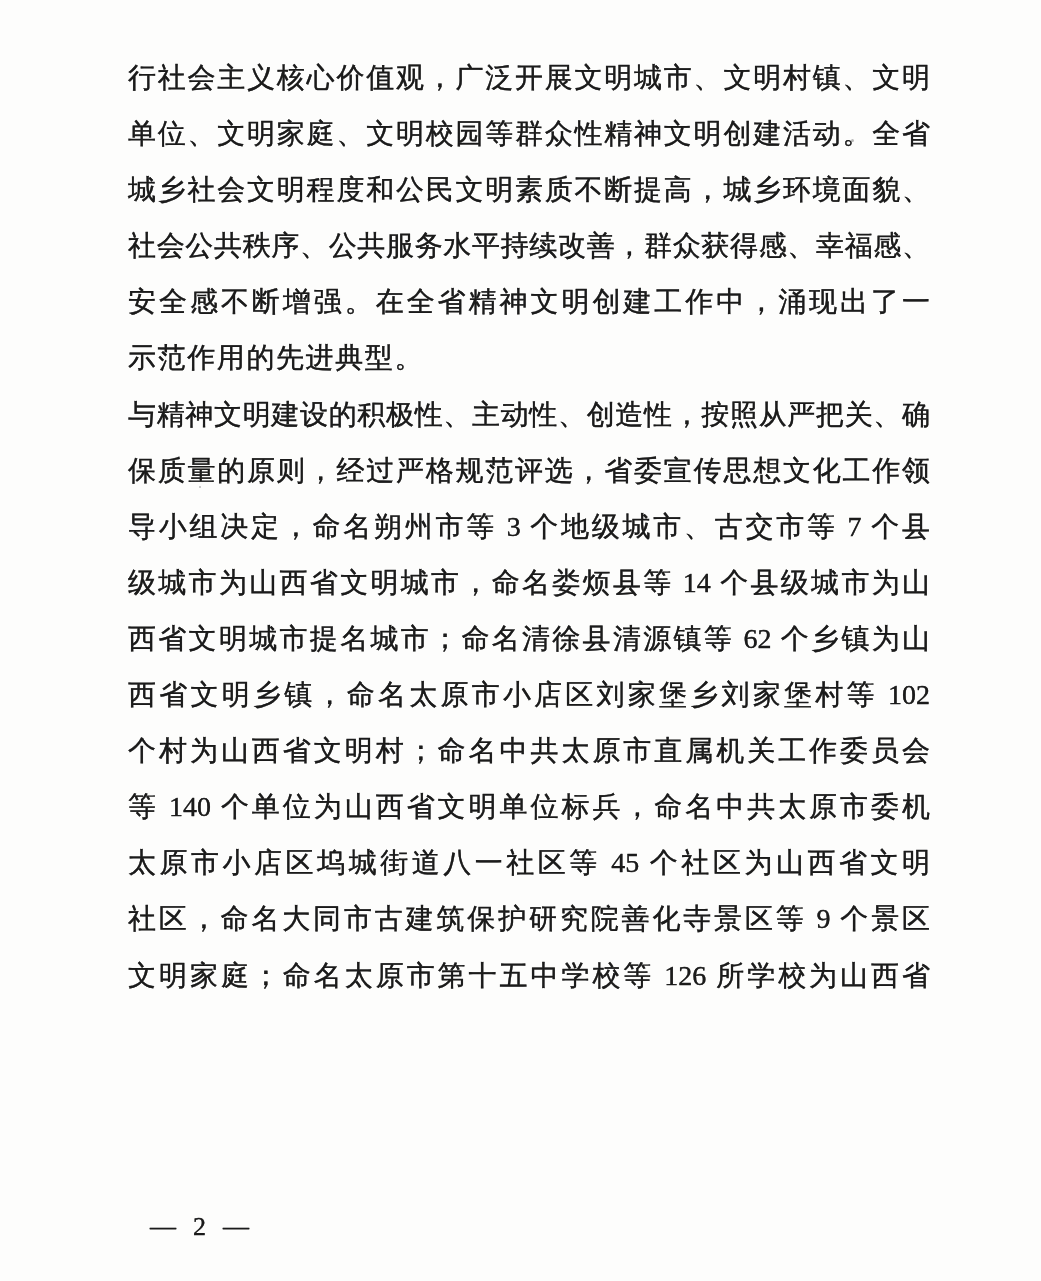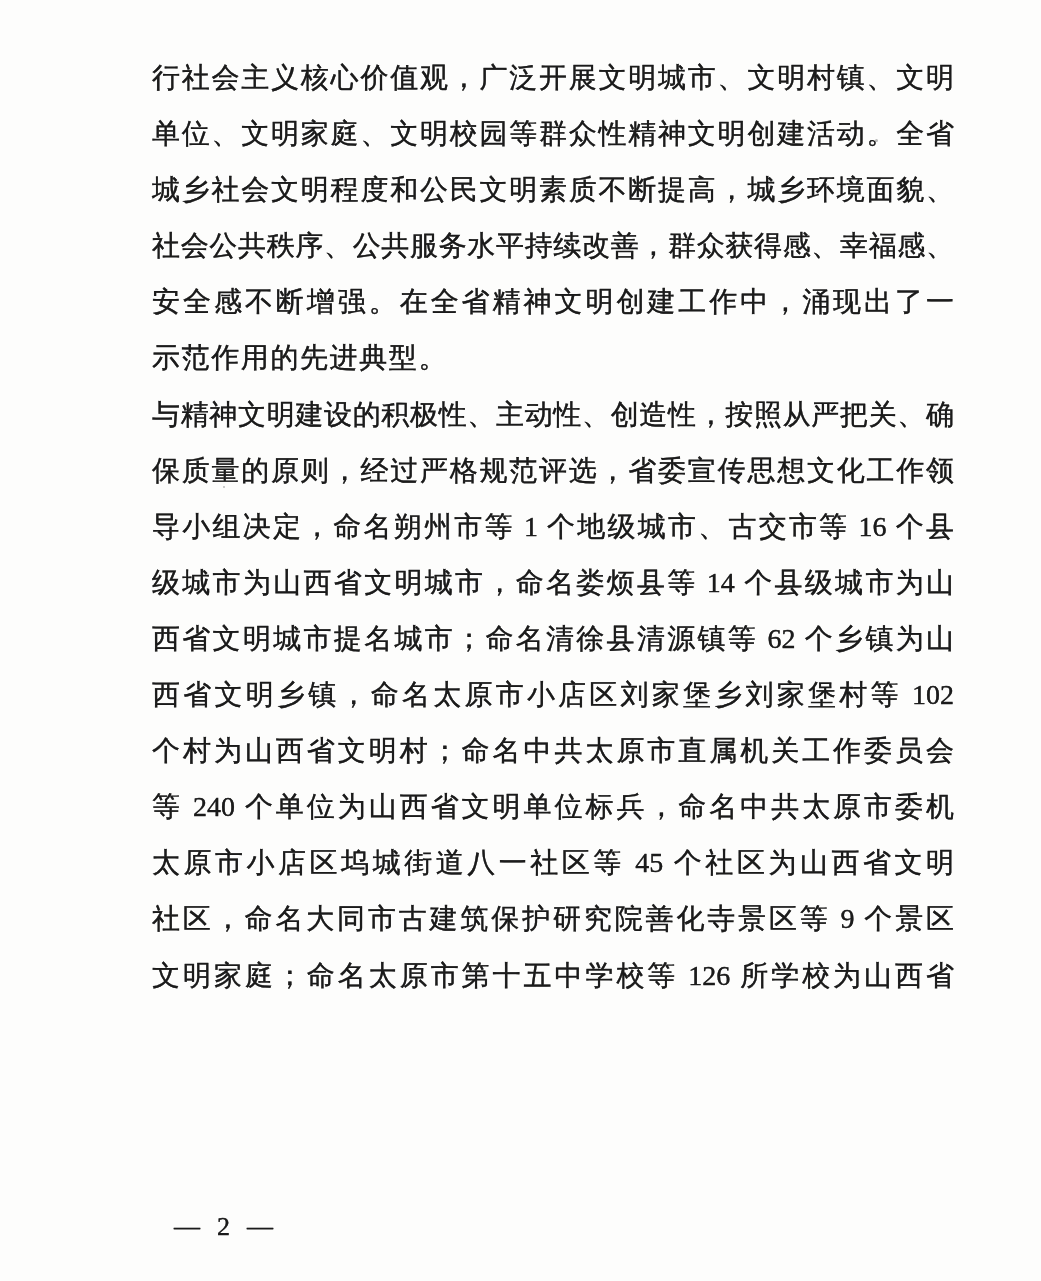--- a/index.html
+++ b/index.html
@@ -15,21 +15,20 @@
     height: 1281px;
     position: relative;
     background: var(--paper);
     font-family: "Liberation Serif", "DejaVu Serif", serif;
     overflow: hidden;
   }
   .page {
     position: absolute;
     inset: 0;
     background: var(--paper);
-    margin-left: 24px;
   }
   .text-block {
     position: absolute;
     left: 128px;
     top: 50px;
     width: 802px;
     color: var(--ink);
   }
   .line {
     font-size: 28px;
@@ -80,26 +79,26 @@
   <div class="text-block">
 
   <div class="line">行社会主义核心价值观，广泛开展文明城市、文明村镇、文明</div>
       <div class="line">单位、文明家庭、文明校园等群众性精神文明创建活动。全省</div>
       <div class="line">城乡社会文明程度和公民文明素质不断提高，城乡环境面貌、</div>
       <div class="line">社会公共秩序、公共服务水平持续改善，群众获得感、幸福感、</div>
       <div class="line">安全感不断增强。在全省精神文明创建工作中，涌现出了一</div>
       <div class="line no-justify">示范作用的先进典型。</div>
       <div class="line">与精神文明建设的积极性、主动性、创造性，按照从严把关、确</div>
       <div class="line">保质量的原则，经过严格规范评选，省委宣传思想文化工作领</div>
-      <div class="line">导小组决定，命名朔州市等 1 个地级城市、古交市等 16 个县</div>
+      <div class="line">导小组决定，命名朔州市等 3 个地级城市、古交市等 7 个县</div>
       <div class="line">级城市为山西省文明城市，命名娄烦县等 14 个县级城市为山</div>
       <div class="line">西省文明城市提名城市；命名清徐县清源镇等 62 个乡镇为山</div>
       <div class="line">西省文明乡镇，命名太原市小店区刘家堡乡刘家堡村等 102</div>
       <div class="line">个村为山西省文明村；命名中共太原市直属机关工作委员会</div>
-      <div class="line">等 240 个单位为山西省文明单位标兵，命名中共太原市委机</div>
+      <div class="line">等 140 个单位为山西省文明单位标兵，命名中共太原市委机</div>
       <div class="line">太原市小店区坞城街道八一社区等 45 个社区为山西省文明</div>
       <div class="line">社区，命名大同市古建筑保护研究院善化寺景区等 9 个景区</div>
       <div class="line">文明家庭；命名太原市第十五中学校等 126 所学校为山西省</div>
     </div>
 
   <div class="footer">
     <span>—</span>
     <span>2</span>
     <span>—</span>
   </div>

